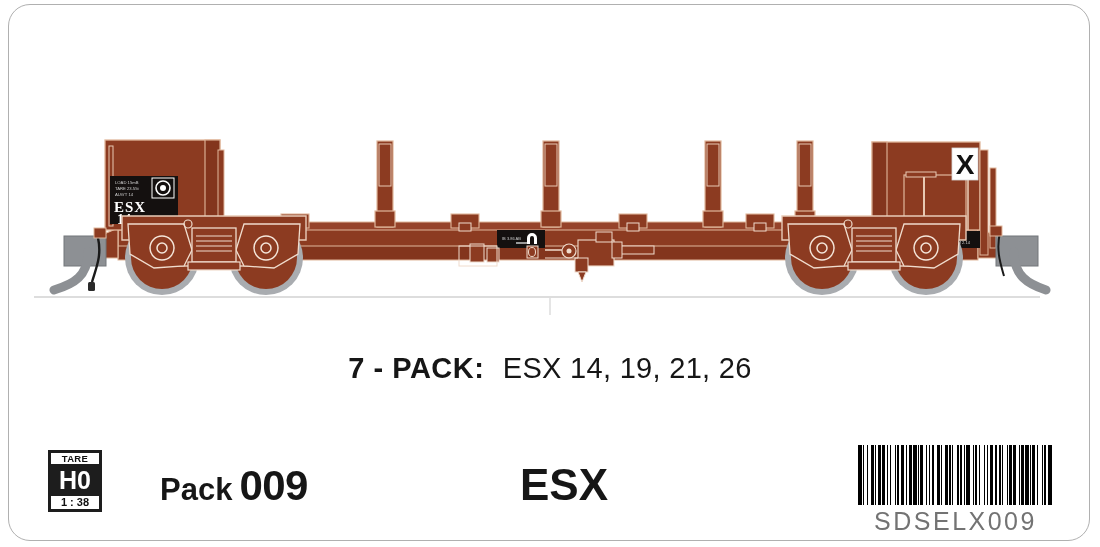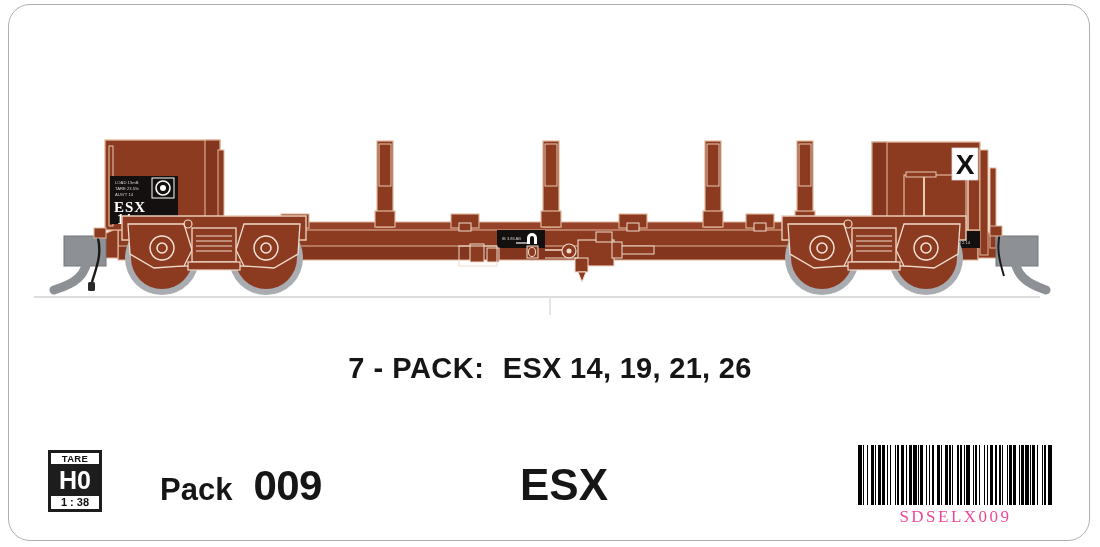--- a/index.html
+++ b/index.html
@@ -12,46 +12,46 @@
   .frame{position:absolute;left:8px;top:4px;width:1082px;height:537px;
          border:1px solid #b0b0b0;border-radius:22px;box-sizing:border-box;}
 
   
   .art{position:absolute;left:0;top:0;width:1100px;height:330px;}
 
   
   .pack-line{position:absolute;left:0;top:352px;width:1100px;text-align:center;
              white-space:nowrap;}
   .pack-line .lbl{font-size:29px;font-weight:bold;color:#161616;letter-spacing:.5px;}
-  .pack-line .val{font-size:29px;font-weight:bold;color:#161616;margin-left:14px;letter-spacing:.3px;text-align:right;}
+  .pack-line .val{font-size:29px;font-weight:normal;color:#161616;margin-left:14px;letter-spacing:.3px;text-align:right;}
 
   
   .gauge{position:absolute;left:48px;top:450px;width:54px;height:62px;
          background:#1d1d1d;border:1px solid #1d1d1d;box-sizing:border-box;
          display:flex;flex-direction:column;align-items:center;justify-content:space-between;
          padding:2px;}
   .gauge .g-top{background:#fff;color:#111;font-size:9.5px;font-weight:bold;
                 width:48px;text-align:center;line-height:11px;letter-spacing:.3px;}
   .gauge .g-mid{color:#fff;font-size:25px;font-weight:bold;line-height:26px;letter-spacing:0px;}
   .gauge .g-bot{background:#fff;color:#111;font-size:11px;font-weight:bold;
                 width:48px;text-align:center;line-height:13px;}
 
   .pack-no{position:absolute;left:160px;top:462px;white-space:nowrap;color:#161616;}
   .pack-no .w{font-size:31px;font-weight:bold;letter-spacing:0px;}
-  .pack-no .n{font-size:42px;font-weight:bold;letter-spacing:-0.5px;margin-left:21px;}
+  .pack-no .n{font-size:42px;font-weight:bold;letter-spacing:-0.5px;margin-left:7px;}
 
   .code-big{position:absolute;left:520px;top:460px;font-size:44px;font-weight:bold;
             color:#161616;letter-spacing:0px;}
 
   
   .barcode-wrap{position:absolute;left:858px;top:445px;width:195px;}
   .bars{height:60px;display:flex;align-items:stretch;}
   .bars i{display:block;height:60px;}
-  .bc-text{margin-top:2px;text-align:center;font-family:Liberation Serif, serif;
-           font-size:17px;letter-spacing:2.5px;color:#ec4899;}
+  .bc-text{margin-top:2px;text-align:center;font-family:Liberation Sans, sans-serif;
+           font-size:25px;letter-spacing:2.5px;color:#737373;}
 </style>
 </head>
 <body>
 
 <div id="page">
 
   <div class="frame"></div>
 
   <svg class="art" viewBox="0 0 1100 330">
     <defs>

